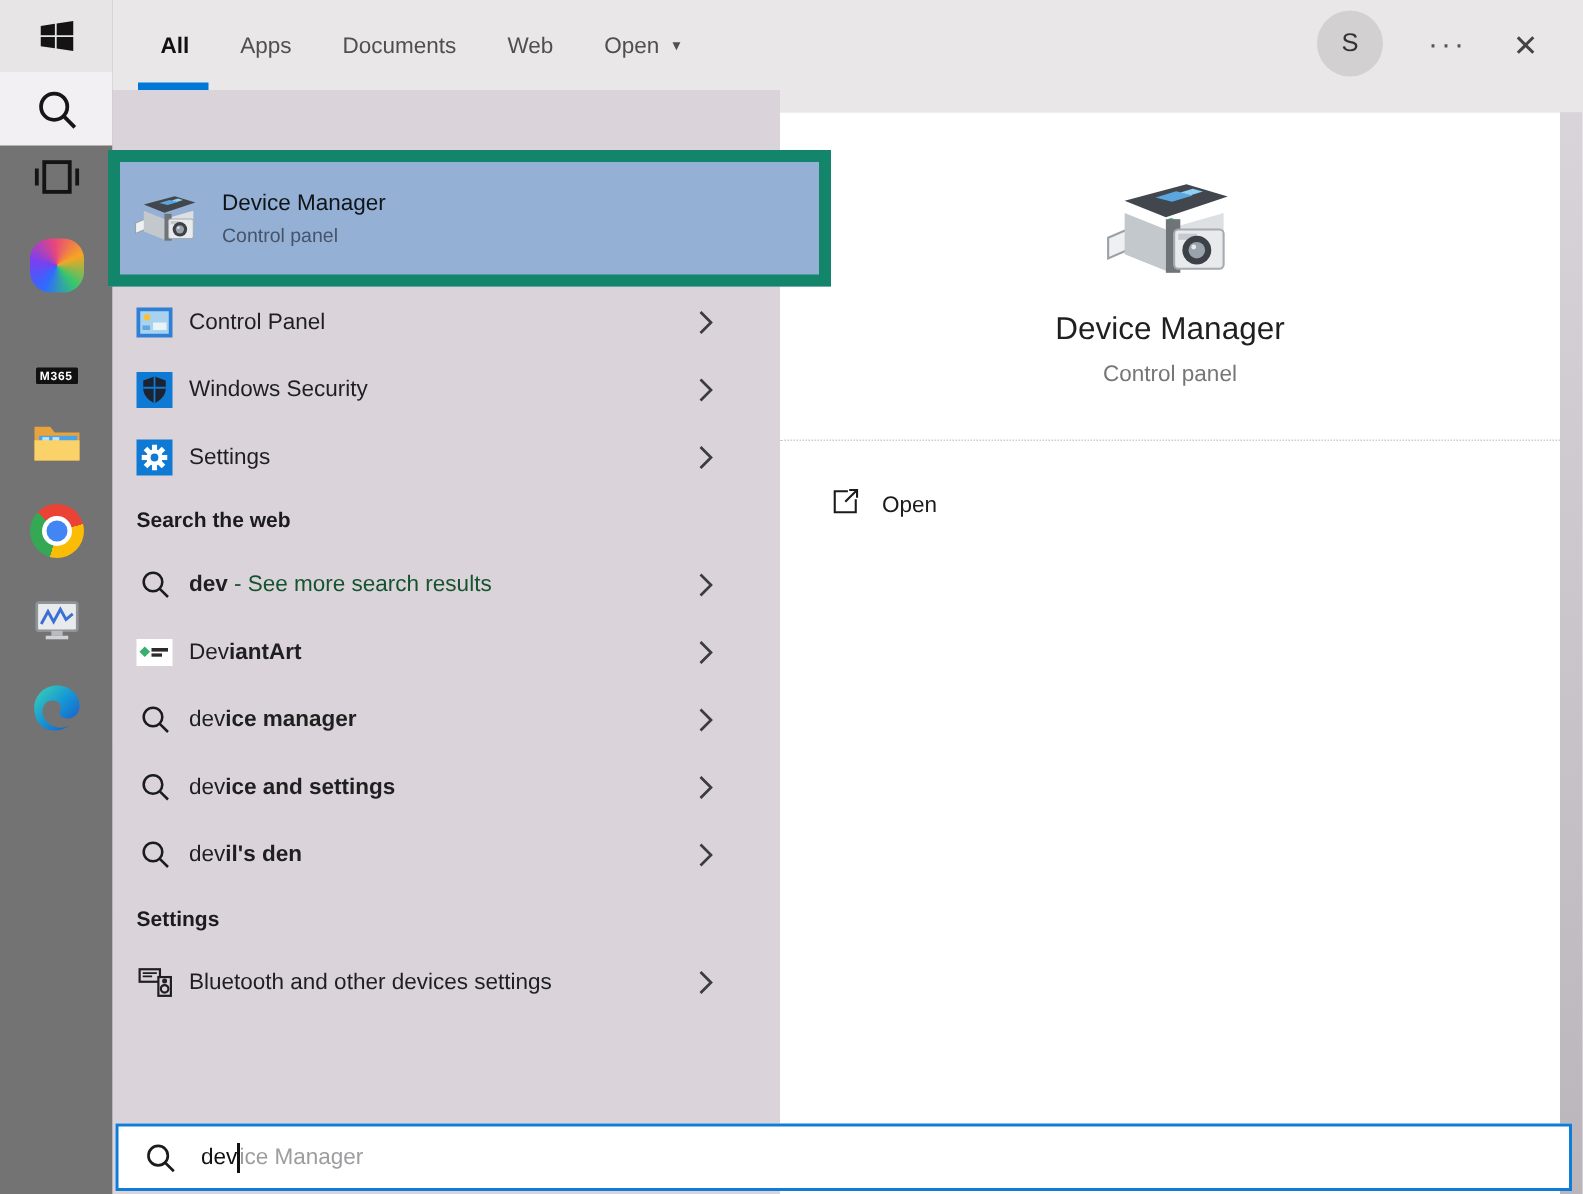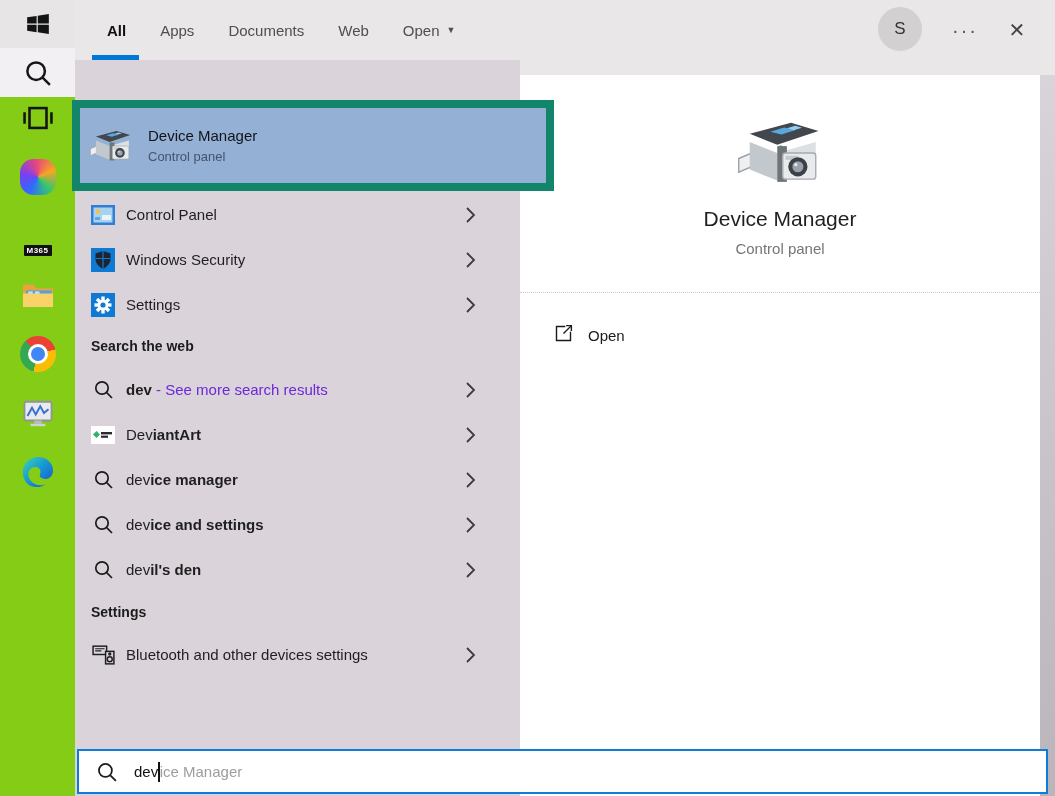--- a/index.html
+++ b/index.html
@@ -6,21 +6,21 @@
   html,body { width:1055px; height:796px; }
   body {
     font-family: "Liberation Sans", sans-serif;
     position: relative;
     overflow: hidden;
     background: linear-gradient(#d6d0d6, #b9b3ba);
     color: #1b1b1b;
   }
 
   
-  .taskbar { position:absolute; left:0; top:0; width:75px; height:796px; background:#84cc16; }
+  .taskbar { position:absolute; left:0; top:0; width:75px; height:796px; background:#737373; }
   .tb-win-btn { position:absolute; left:0; top:0; width:75px; height:48px; background:#e7e5e5; display:flex; align-items:center; justify-content:center; }
   .tb-search-btn { position:absolute; left:0; top:48px; width:75px; height:49px; background:#f2f0f2; display:flex; align-items:center; justify-content:center; }
   .tb-icon { position:absolute; left:0; width:75px; height:58px; display:flex; align-items:center; justify-content:center; }
 
   .copilot-blob { width:36px; height:36px; border-radius:38%; background: conic-gradient(from 210deg, #2e6bff, #7a3ff0, #e8467c, #f5a623, #35c66f, #2e6bff); }
   .m365-wrap { position:relative; width:36px; height:36px; }
   .m365-wrap .copilot-blob { width:36px; height:36px; }
   .m365-badge { position:absolute; left:4px; bottom:-2px; background:#111; color:#fff; font-size:8px; font-weight:bold; padding:1px 3px; border-radius:1px; letter-spacing:.5px; }
   .chrome-icon { position:relative; width:36px; height:36px; border-radius:50%; background: conic-gradient(from -45deg, #ea4335 0 120deg, #fbbc05 120deg 240deg, #34a853 240deg 360deg); }
   .chrome-icon::before { content:""; position:absolute; left:50%; top:50%; width:20px; height:20px; transform:translate(-50%,-50%); border-radius:50%; background:#fff; }
@@ -47,21 +47,21 @@
   .web-label { margin-top:11px; }
   .web-first-row { margin-top:13px; }
   .settings-label { margin-top:12px; }
   .settings-first-row { margin-top:12px; }
 
   .row { display:flex; align-items:center; height:45px; padding:0 14px 0 15px; font-size:15px; color:#1f1f1f; }
   .row .icon-cell { width:26px; height:26px; display:flex; align-items:center; justify-content:center; flex:0 0 26px; }
   .row .row-label { margin-left:10px; white-space:nowrap; }
   .row .chevron { margin-left:auto; margin-right:28px; display:flex; }
   .bold { font-weight:700; }
-  .dim { color:#6d28d9; }
+  .dim { color:#14532d; }
 
   
   .annotation-box { position:absolute; left:72px; top:100px; width:482px; height:91px; border:8px solid #12856b; background:#94b0d5; z-index:5; }
   .best-row { width:100%; height:100%; display:flex; align-items:center; padding-left:9px; }
   .best-row .bm-icon { width:44px; height:40px; flex:0 0 44px; }
   .bm-text { margin-left:15px; }
   .bm-title { font-size:15px; color:#101418; }
   .bm-sub { font-size:13px; color:#46536a; margin-top:5px; }
 
   

